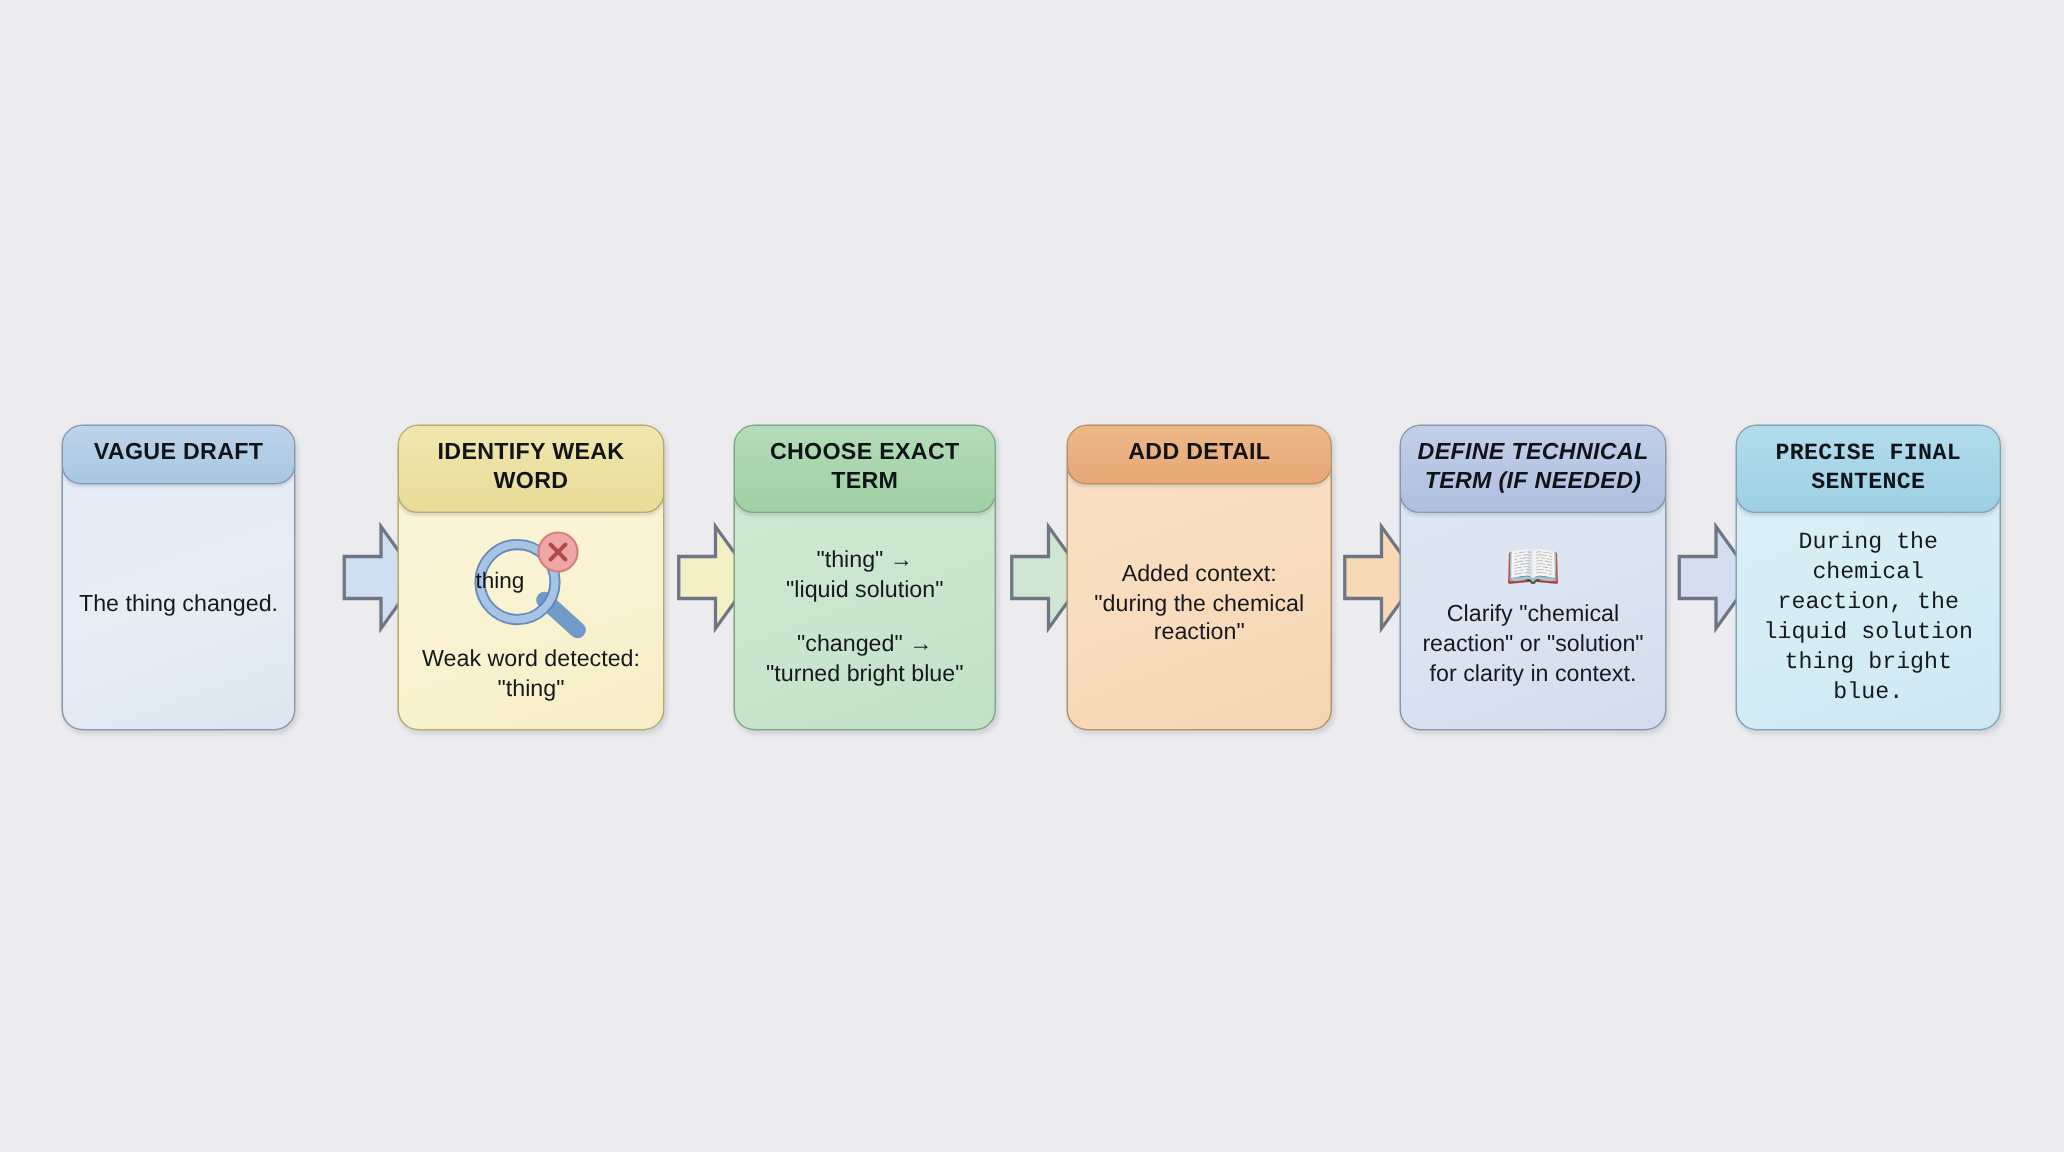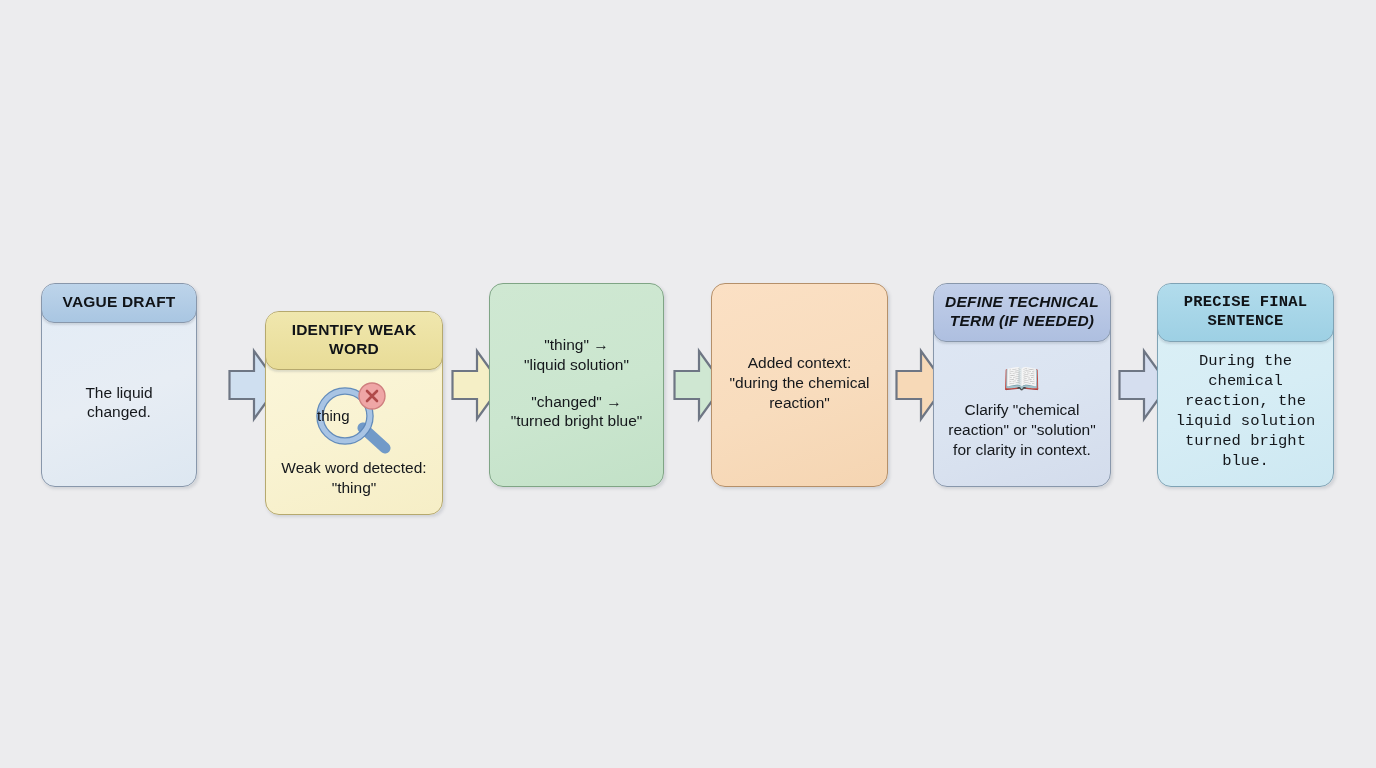--- a/index.html
+++ b/index.html
@@ -91,21 +91,21 @@
   }
 
   .caption {
     margin: 0;
   }
 
   
   .c1 { left: 41px;   width: 156px; background: linear-gradient(160deg, #e3ecf6 0%, #e7edf4 55%, #dde7f1 100%); }
   .c1 .card-header { background: linear-gradient(180deg, #bdd4ea 0%, #a9c6e2 100%); }
 
-  .c2 { left: 265px;  width: 178px; background: linear-gradient(160deg, #fcf7dc 0%, #f9f3d2 55%, #f6eec6 100%); border-color: #b6a96e; margin-top: 28px; }
+  .c2 { left: 265px;  width: 178px; background: linear-gradient(160deg, #fcf7dc 0%, #f9f3d2 55%, #f6eec6 100%); border-color: #b6a96e; }
   .c2 .card-header { background: linear-gradient(180deg, #f0e7ae 0%, #e8dc97 100%); border-color: #b6a96e; }
 
   .c3 { left: 489px;  width: 175px; background: linear-gradient(160deg, #ccе8cf 0%, #cbe7cf 55%, #c2e1c7 100%); background: linear-gradient(160deg, #cfe8d2 0%, #cbe6cf 55%, #c2e1c7 100%); border-color: #7fa585; }
   .c3 .card-header { background: linear-gradient(180deg, #b4dcb8 0%, #9fd0a5 100%); border-color: #7fa585; }
 
   .c4 { left: 711px;  width: 177px; background: linear-gradient(160deg, #fbe0c4 0%, #f8dcbd 55%, #f5d5b2 100%); border-color: #b5906a; }
   .c4 .card-header { background: linear-gradient(180deg, #eeb887 0%, #e7a876 100%); border-color: #b5906a; }
 
   .c5 { left: 933px;  width: 178px; background: linear-gradient(160deg, #dfe7f4 0%, #dbe4f1 55%, #d3dcec 100%); }
   .c5 .card-header { background: linear-gradient(180deg, #c2cfe9 0%, #aebfe0 100%); font-style: italic; }
@@ -148,21 +148,21 @@
   }
 </style>
 </head>
 <body>
 
 <div id="flow-canvas">
 
   <div class="card c1">
     <div class="card-header">VAGUE DRAFT</div>
     <div class="card-body">
-      <p class="body-para">The liquid changed.</p>
+      <p class="body-para">The thing changed.</p>
     </div>
   </div>
 
   <div class="arrow a1">
     <svg viewBox="0 0 52 76" preserveAspectRatio="none">
       <path d="M1.5,24 L26,24 L26,4 L50.5,38 L26,72 L26,52 L1.5,52 Z" fill="#cfdff0"></path>
     </svg>
   </div>
 
   <div class="card c2">
@@ -183,35 +183,37 @@
     </div>
   </div>
 
   <div class="arrow a2">
     <svg viewBox="0 0 52 76" preserveAspectRatio="none">
       <path d="M1.5,24 L26,24 L26,4 L50.5,38 L26,72 L26,52 L1.5,52 Z" fill="#f5efc6"></path>
     </svg>
   </div>
 
   <div class="card c3">
+    <div class="card-header">CHOOSE EXACT TERM</div>
     <div class="card-body">
       <p class="body-para" style="white-space: pre-line;">"thing" →
 "liquid solution"</p>
       <p class="body-para" style="white-space: pre-line;">"changed" →
 "turned bright blue"</p>
     </div>
   </div>
 
   <div class="arrow a3">
     <svg viewBox="0 0 52 76" preserveAspectRatio="none">
       <path d="M1.5,24 L26,24 L26,4 L50.5,38 L26,72 L26,52 L1.5,52 Z" fill="#cfe7d2"></path>
     </svg>
   </div>
 
   <div class="card c4">
+    <div class="card-header">ADD DETAIL</div>
     <div class="card-body">
       <p class="body-para">Added context: "during the chemical reaction"</p>
     </div>
   </div>
 
   <div class="arrow a4">
     <svg viewBox="0 0 52 76" preserveAspectRatio="none">
       <path d="M1.5,24 L26,24 L26,4 L50.5,38 L26,72 L26,52 L1.5,52 Z" fill="#f7d9b7"></path>
     </svg>
   </div>
@@ -228,17 +230,17 @@
 
   <div class="arrow a5">
     <svg viewBox="0 0 52 76" preserveAspectRatio="none">
       <path d="M1.5,24 L26,24 L26,4 L50.5,38 L26,72 L26,52 L1.5,52 Z" fill="#d5deef"></path>
     </svg>
   </div>
 
   <div class="card c6">
     <div class="card-header">PRECISE FINAL SENTENCE</div>
     <div class="card-body">
-      <p class="body-para">During the chemical reaction, the liquid solution turned bright blue.</p>
+      <p class="body-para">During the chemical reaction, the liquid solution thing bright blue.</p>
     </div>
   </div>
 
 </div>
 
 </body></html>

